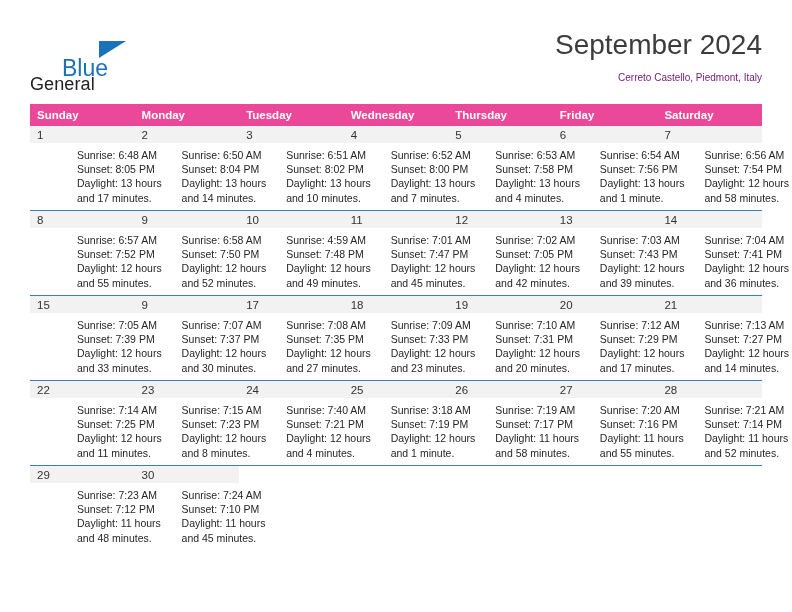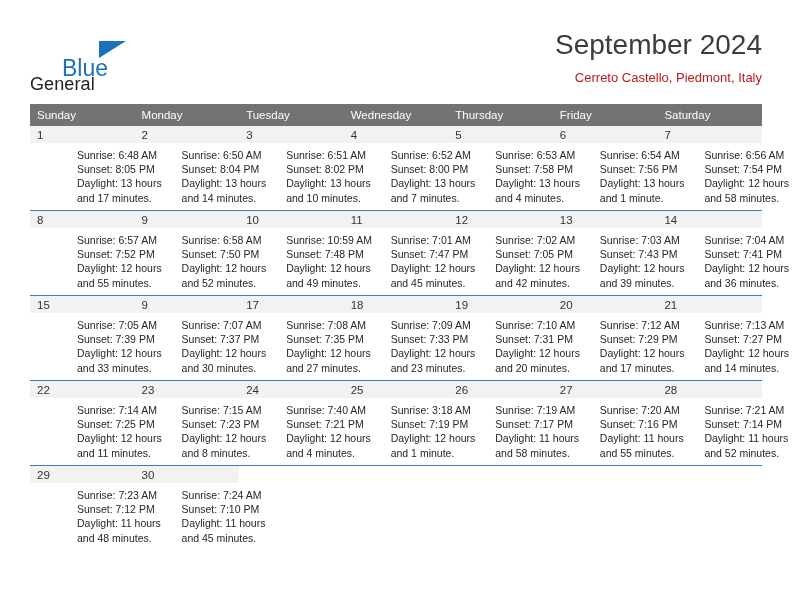--- a/index.html
+++ b/index.html
@@ -72,41 +72,41 @@
     margin-left: 23px;
   }
   .cal-title {
     font-size: 28px;
     color: #3c3c3c;
     font-weight: normal;
     line-height: 34px;
     white-space: nowrap;
   }
   .cal-subtitle {
-    font-size: 13px;
-    color: #b91c1c;
+    font-size: 10px;
+    color: #701a75;
     line-height: 20px;
     margin-top: 6px;
     white-space: nowrap;
   }
 
   
   .calendar {
     position: absolute;
     left: 30px;
     top: 104px;
     width: 732px;
     border-collapse: collapse;
     table-layout: fixed;
   }
   .calendar th {
-    background: #737373;
+    background: #ec4899;
     color: #ffffff;
     font-size: 11.5px;
-    font-weight: normal;
+    font-weight: bold;
     text-align: left;
     padding: 4px 0 4px 7px;
     height: 14px;
     border: none;
   }
   .calendar td {
     vertical-align: top;
     padding: 0;
     border: none;
     border-top: 1px solid #3b7dc0;
@@ -274,21 +274,21 @@
                 <div>Sunset: 7:50 PM</div>
                 <div>Daylight: 12 hours</div>
                 <div>and 52 minutes.</div>
               </div>
             </div>
           </td>
           <td>
             <div class="cell">
               <div class="cell-date">10</div>
               <div class="cell-body">
-                <div>Sunrise: 10:59 AM</div>
+                <div>Sunrise: 4:59 AM</div>
                 <div>Sunset: 7:48 PM</div>
                 <div>Daylight: 12 hours</div>
                 <div>and 49 minutes.</div>
               </div>
             </div>
           </td>
           <td>
             <div class="cell">
               <div class="cell-date">11</div>
               <div class="cell-body">

